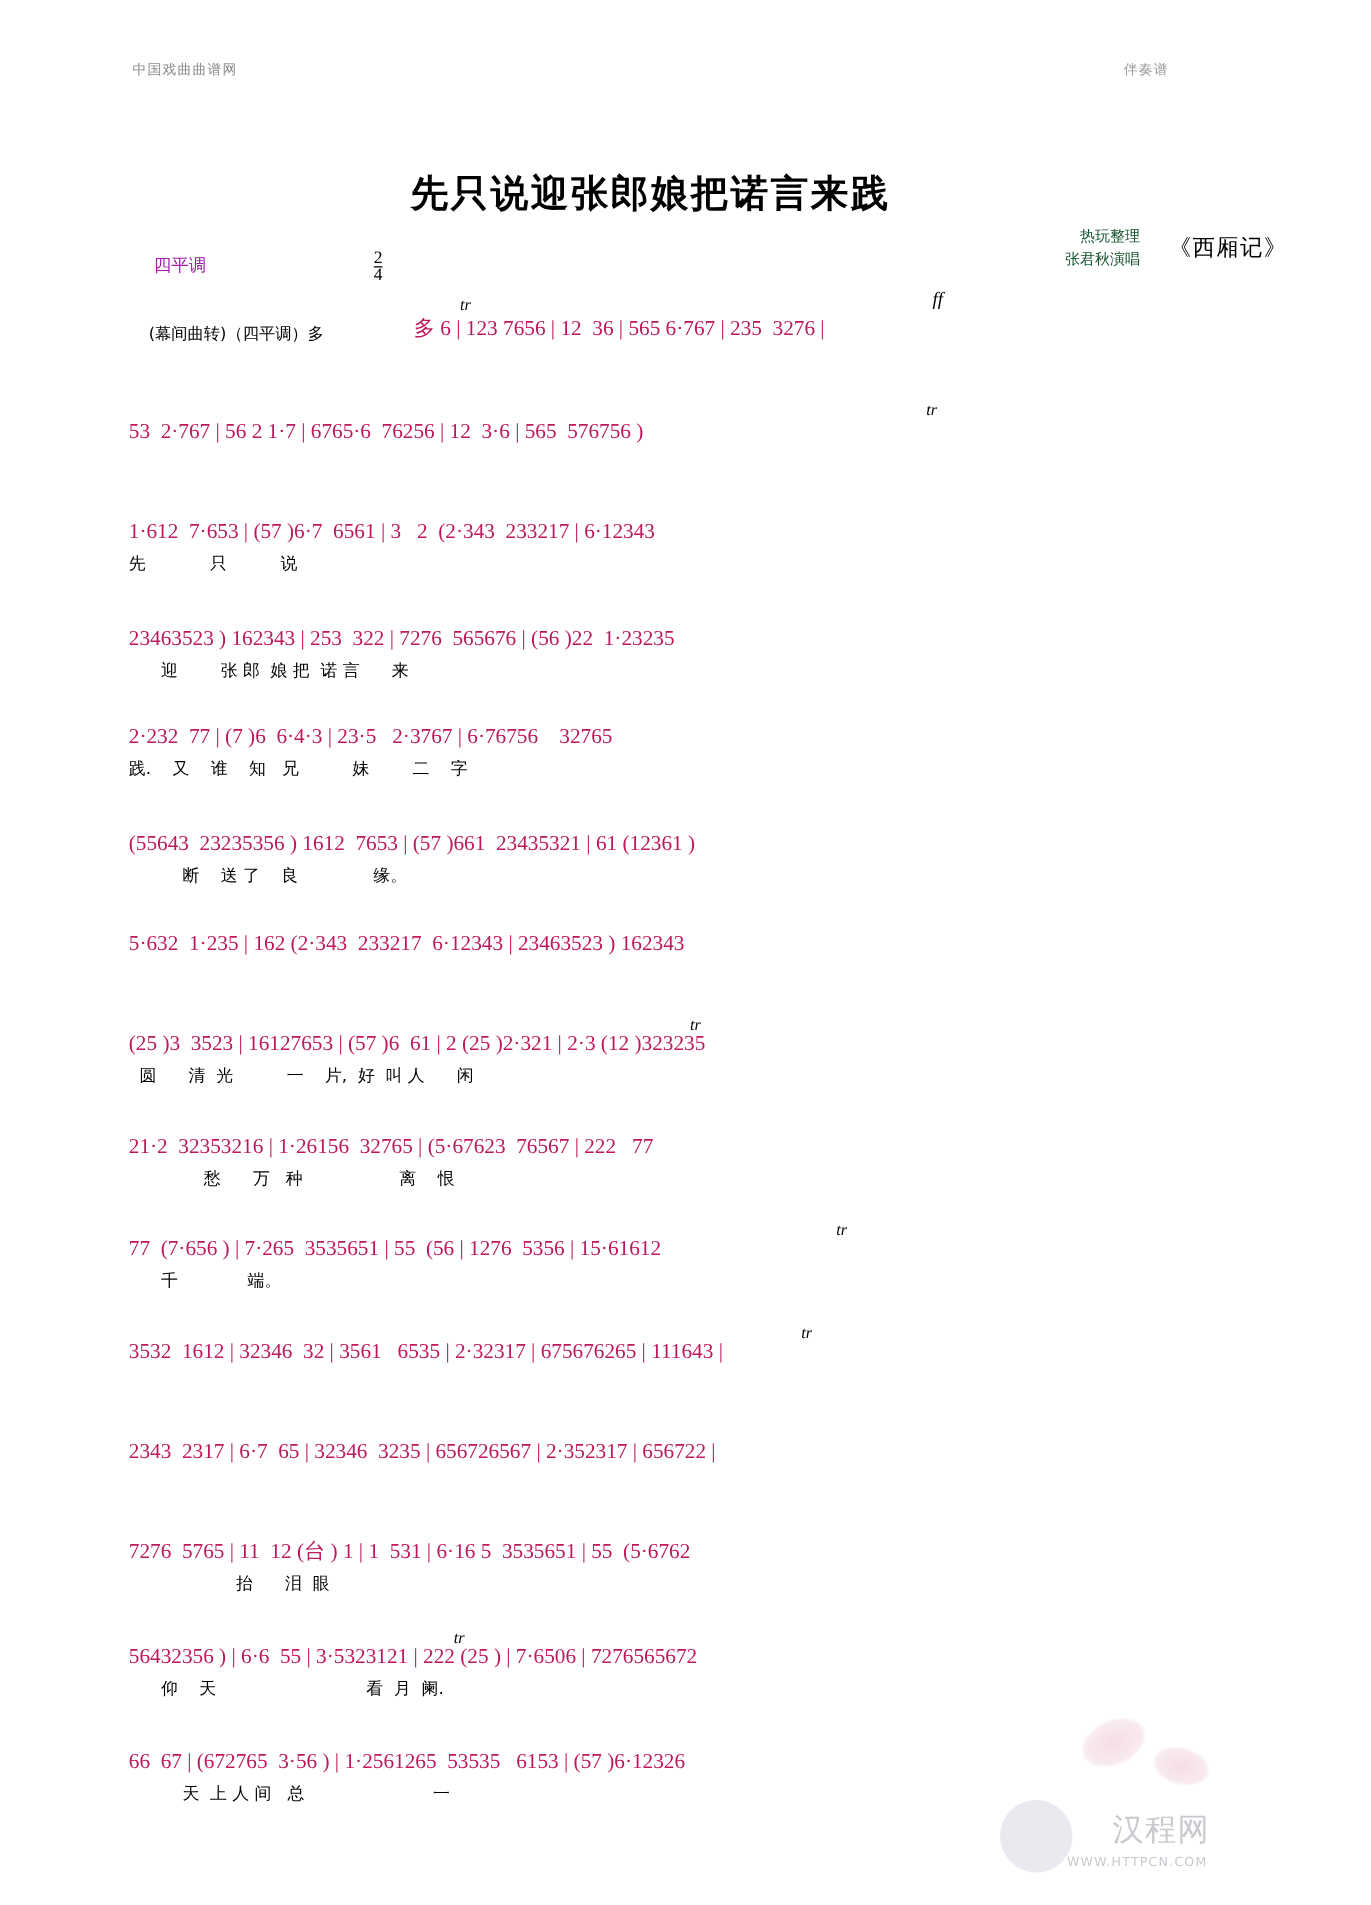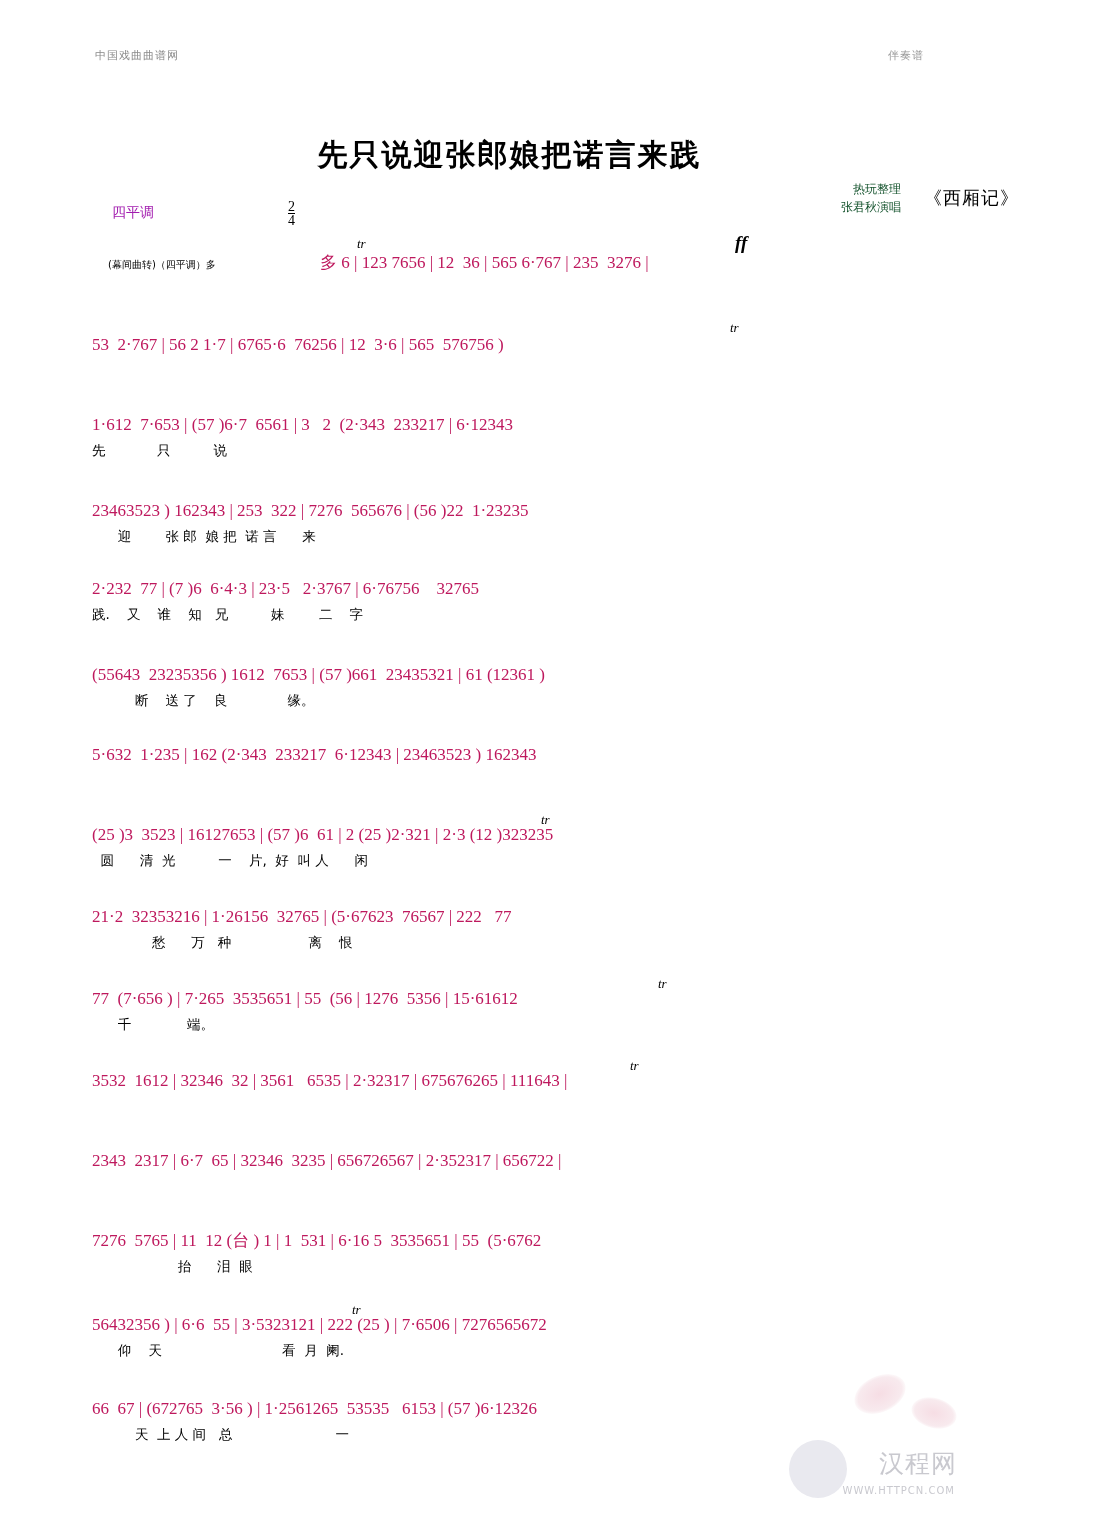--- a/index.html
+++ b/index.html
@@ -9,20 +9,21 @@
   }
   body {
     font-family: "Liberation Serif", serif;
   }
   .page {
     position: relative;
     width: 1019px;
     height: 1524px;
     background: #ffffff;
     overflow: hidden;
+    margin-left: 11px;
   }
   .header-left {
     position: absolute;
     left: 95px;
     top: 48px;
     font-size: 11px;
     color: #8a8a8a;
     letter-spacing: 1px;
     font-family: "DejaVu Sans", sans-serif;
   }
@@ -85,21 +86,21 @@
     text-align: center;
     font-family: "Liberation Serif", serif;
   }
   .meter .num { display: block; }
   .meter .den { display: block; border-top: 1.5px solid #000; }
 
   .intro-label {
     position: absolute;
     left: 108px;
     top: 258px;
-    font-size: 10px;
+    font-size: 13px;
     color: #000;
     font-family: "DejaVu Sans", sans-serif;
     white-space: nowrap;
   }
 
   
   .row {
     position: absolute;
     left: 92px;
     width: 920px;
@@ -115,22 +116,22 @@
   .lyrics {
     font-size: 13.5px;
     letter-spacing: 0px;
     white-space: pre;
     color: #000;
     font-family: "DejaVu Sans", sans-serif;
     margin-top: 4px;
   }
   .dyn {
     font-style: italic;
-    font-weight: bold;
-    font-size: 19px;
+    font-weight: normal;
+    font-size: 15px;
   }
   .orn { font-style: italic; font-size: 13px; }
   .wm-text {
     position: absolute;
     right: 62px;
     bottom: 44px;
     font-size: 25px;
     color: #c9c9cf;
     font-family: "DejaVu Sans", sans-serif;
     letter-spacing: 1px;

